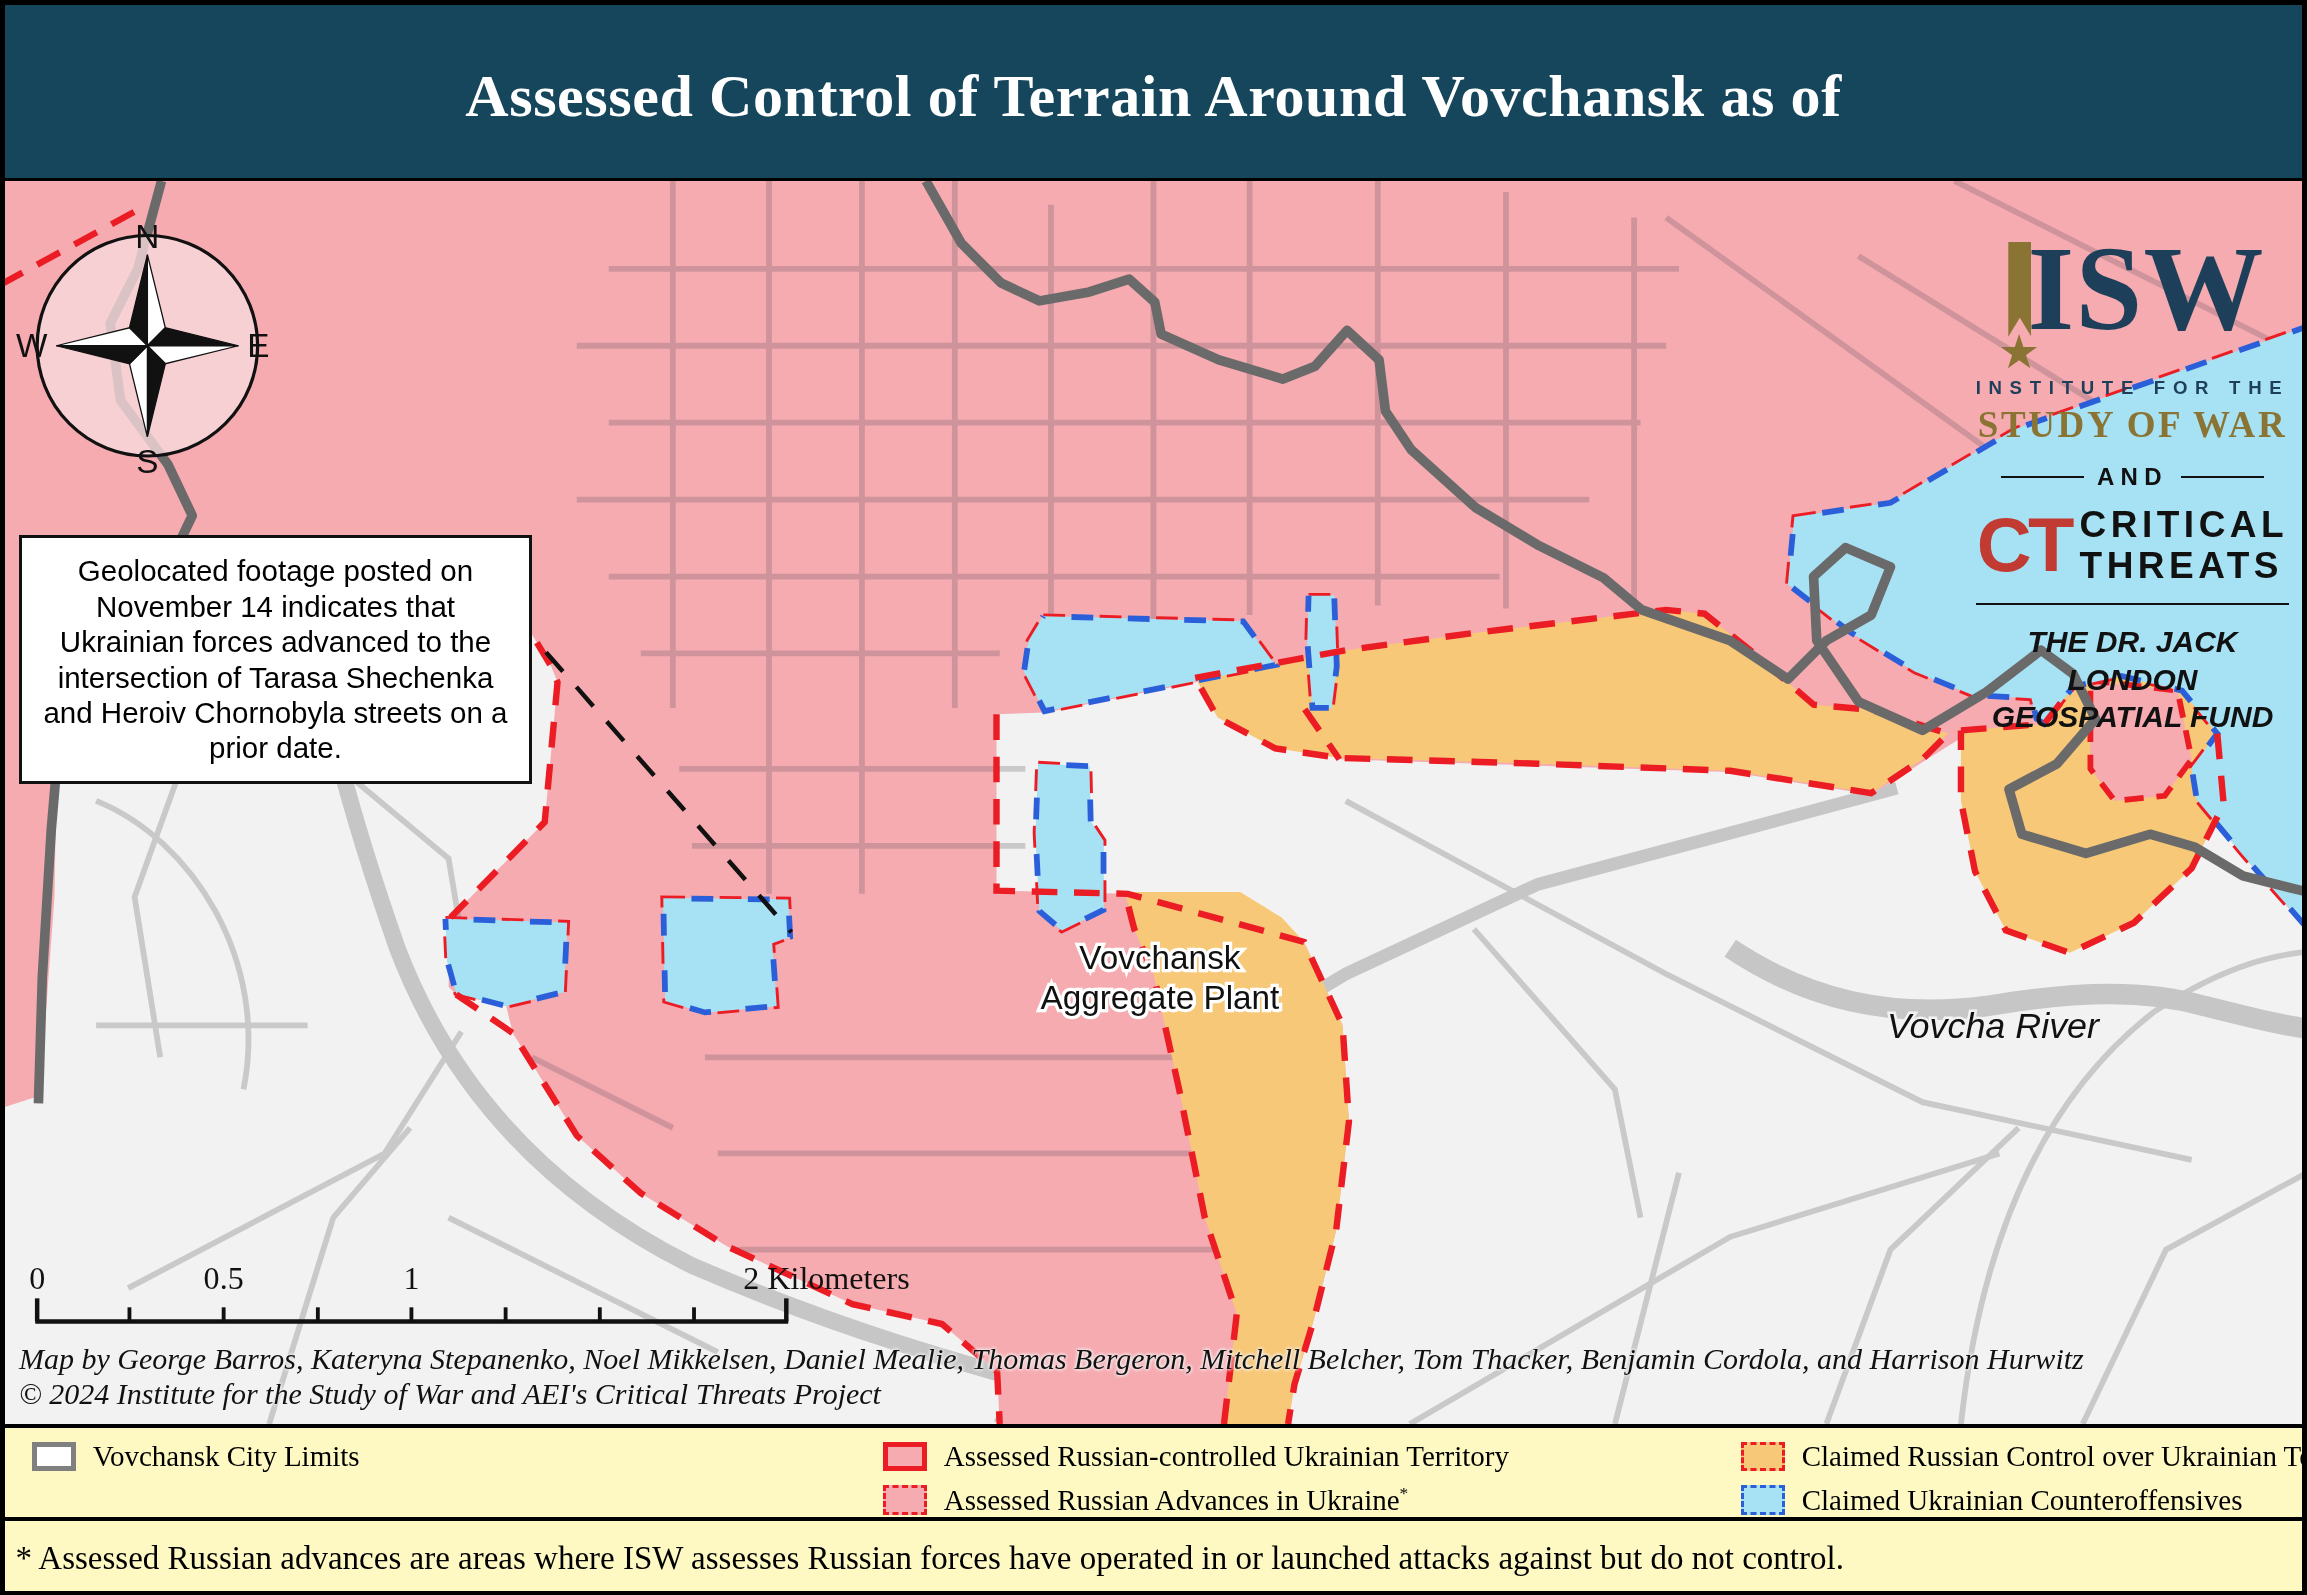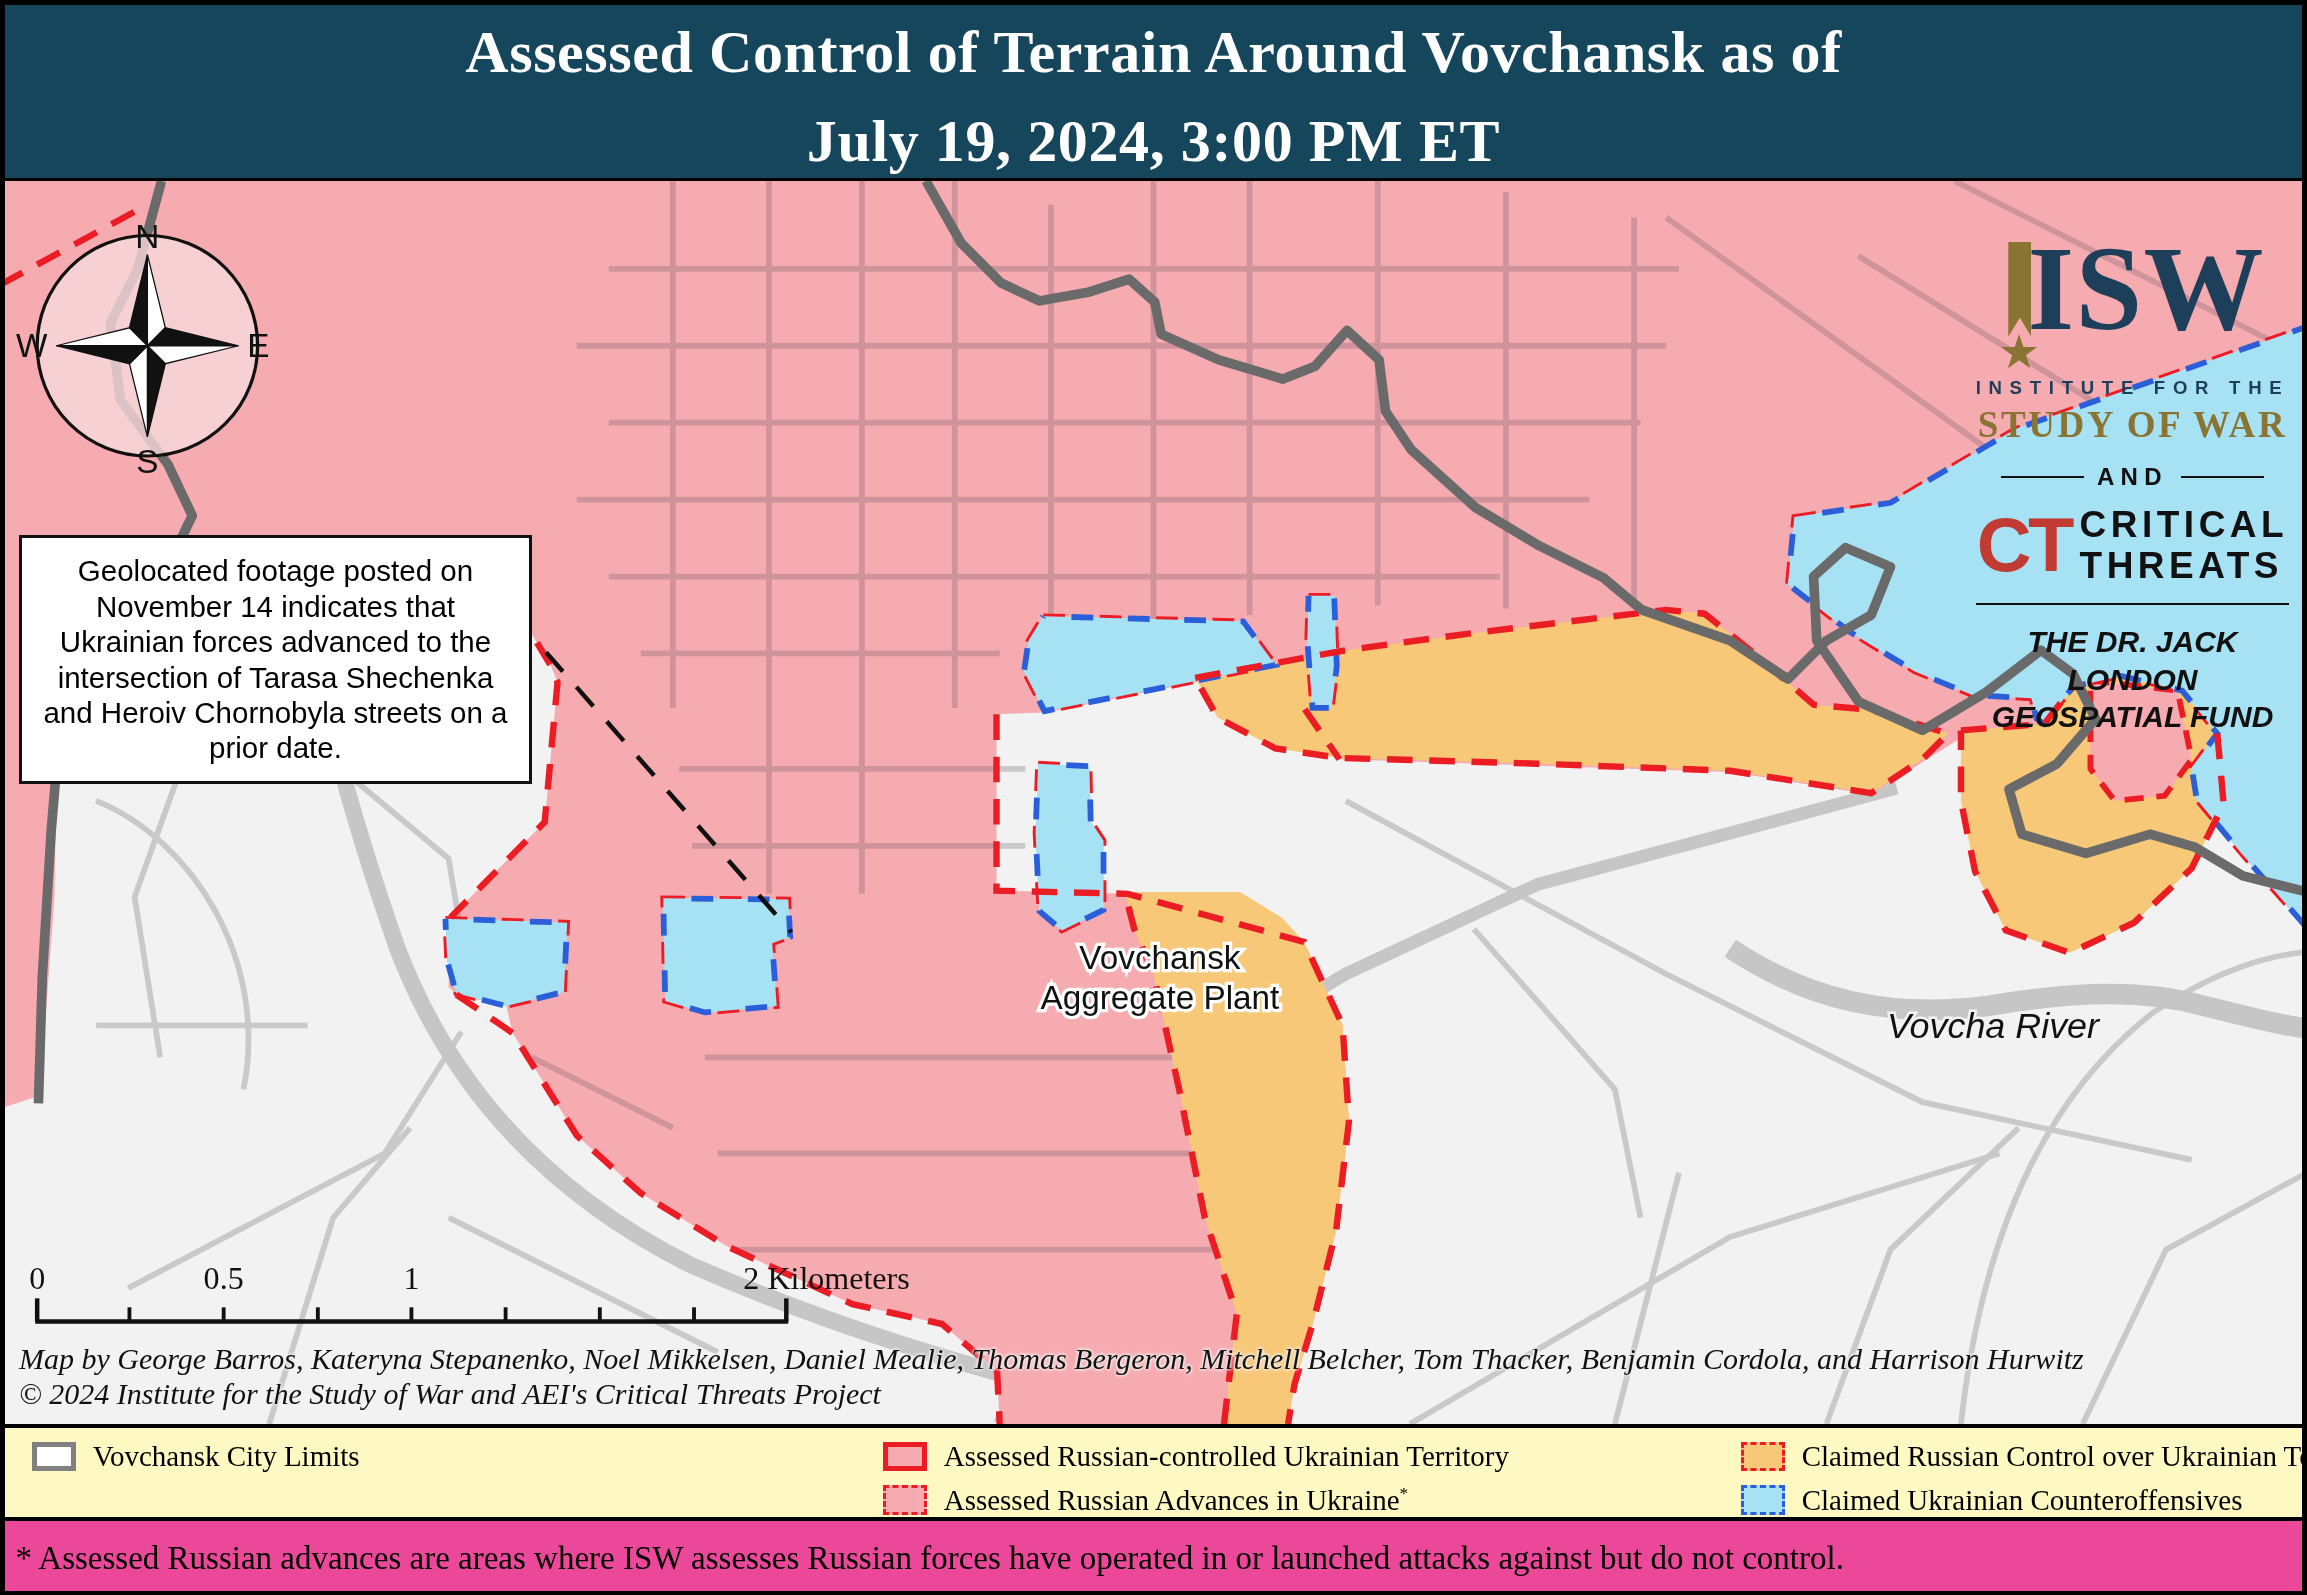--- a/index.html
+++ b/index.html
@@ -66,32 +66,31 @@
   .sw{width:44px;height:29.5px;box-sizing:border-box;flex:0 0 auto;}
   .sw1{border:5.8px solid #808080;background:#fff;}
   .sw2{border:4.5px solid #000;background:repeating-linear-gradient(135deg,#ef8d93 0 6.4px,#fbd5d8 6.4px 13px);}
   .sw3{border:5.1px solid #ec1c24;background:#f5abb0;}
   .sw4{border:3.8px dashed #ec1c24;background:#f5abb0;}
   .sw5{border:3.8px dashed #ec1c24;background:#f7c878;}
   .sw6{border:3.8px dashed #2b5fd9;background:#a6e1f4;}
   sup{font-size:60%;}
 
   
-  #footnote{position:absolute;top:1521px;left:0;width:2307px;height:74px;background:#ec4899;
+  #footnote{position:absolute;top:1521px;left:0;width:2307px;height:74px;background:#fef9c3;
         box-sizing:border-box;display:flex;align-items:center;z-index:30;
         font-family:"Liberation Serif",serif;font-size:33px;color:#000;padding-left:15.4px;}
 </style>
 </head>
 <body>
 
 <div id="stage">
 
   <div id="header">
     <div class="t1">Assessed Control of Terrain Around Vovchansk as of</div>
-    <div class="t2">July 19, 2024, 3:00 PM ET</div>
   </div>
 
   <div id="map">
   <svg viewBox="0 283 3600 1939" preserveAspectRatio="none">
     <defs>
       <g id="roadnet" fill="none" stroke-width="9">
 
         <path d="M1050,283 V1105"></path>
             <path d="M1200,283 V1395"></path>
             <path d="M1345,283 V1395"></path>

